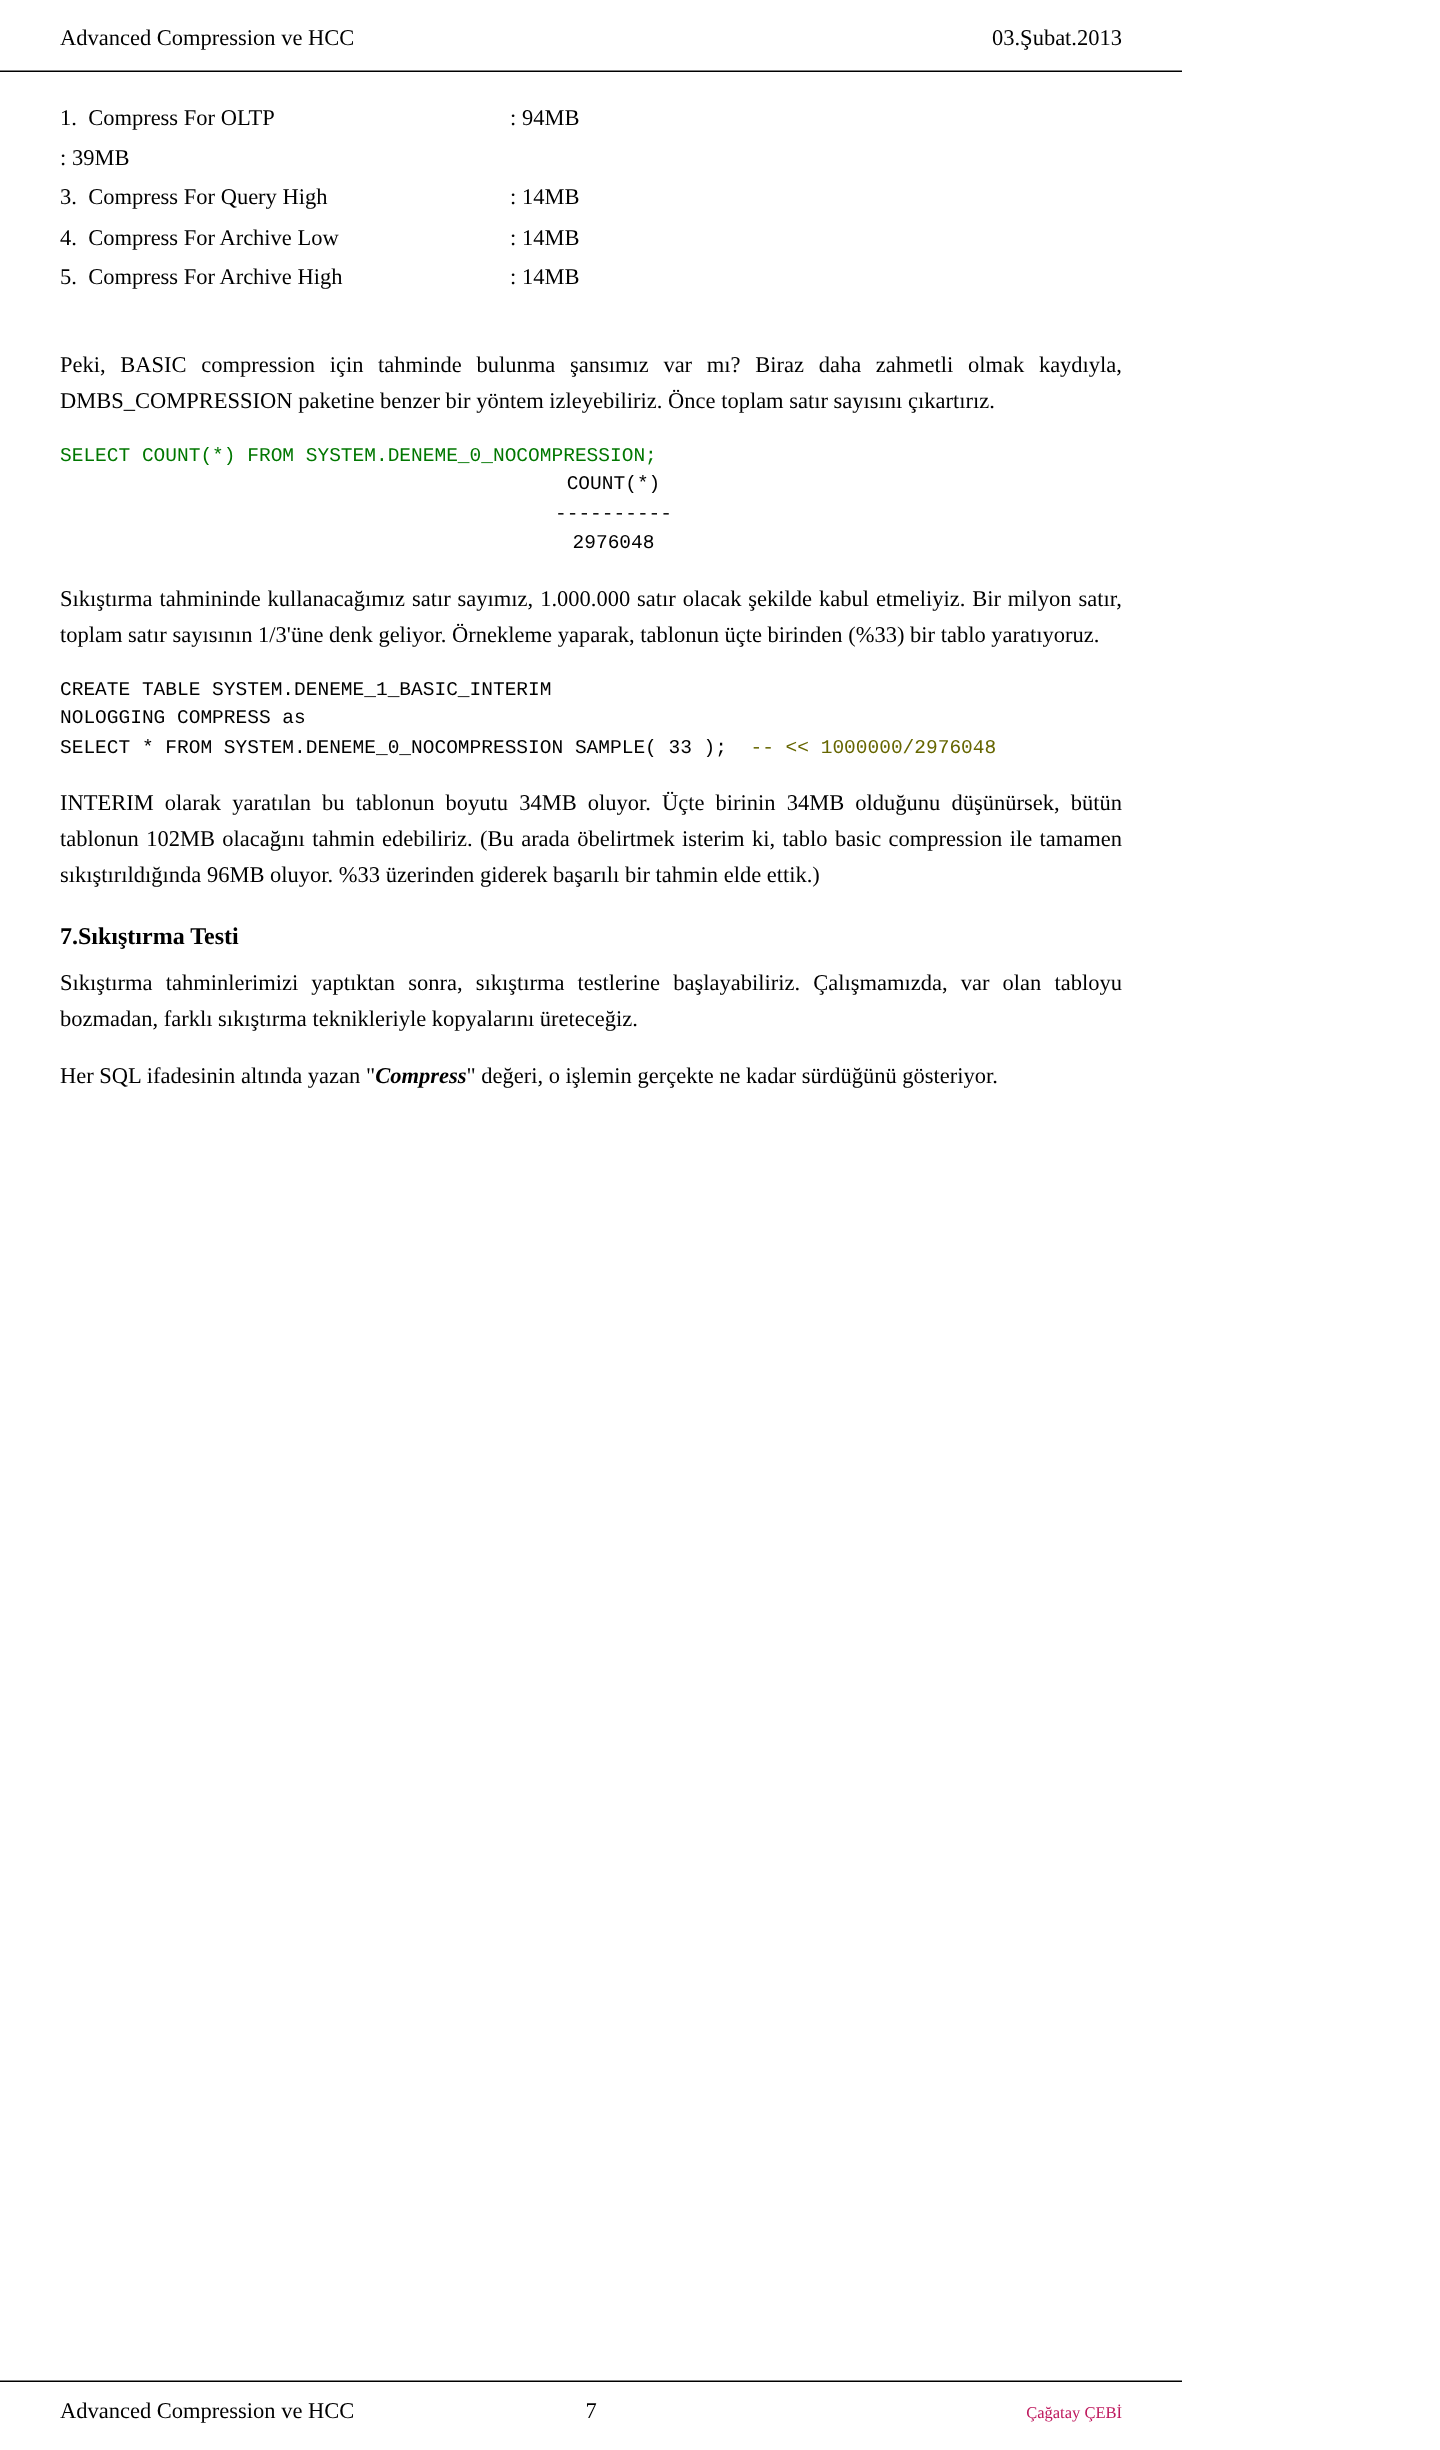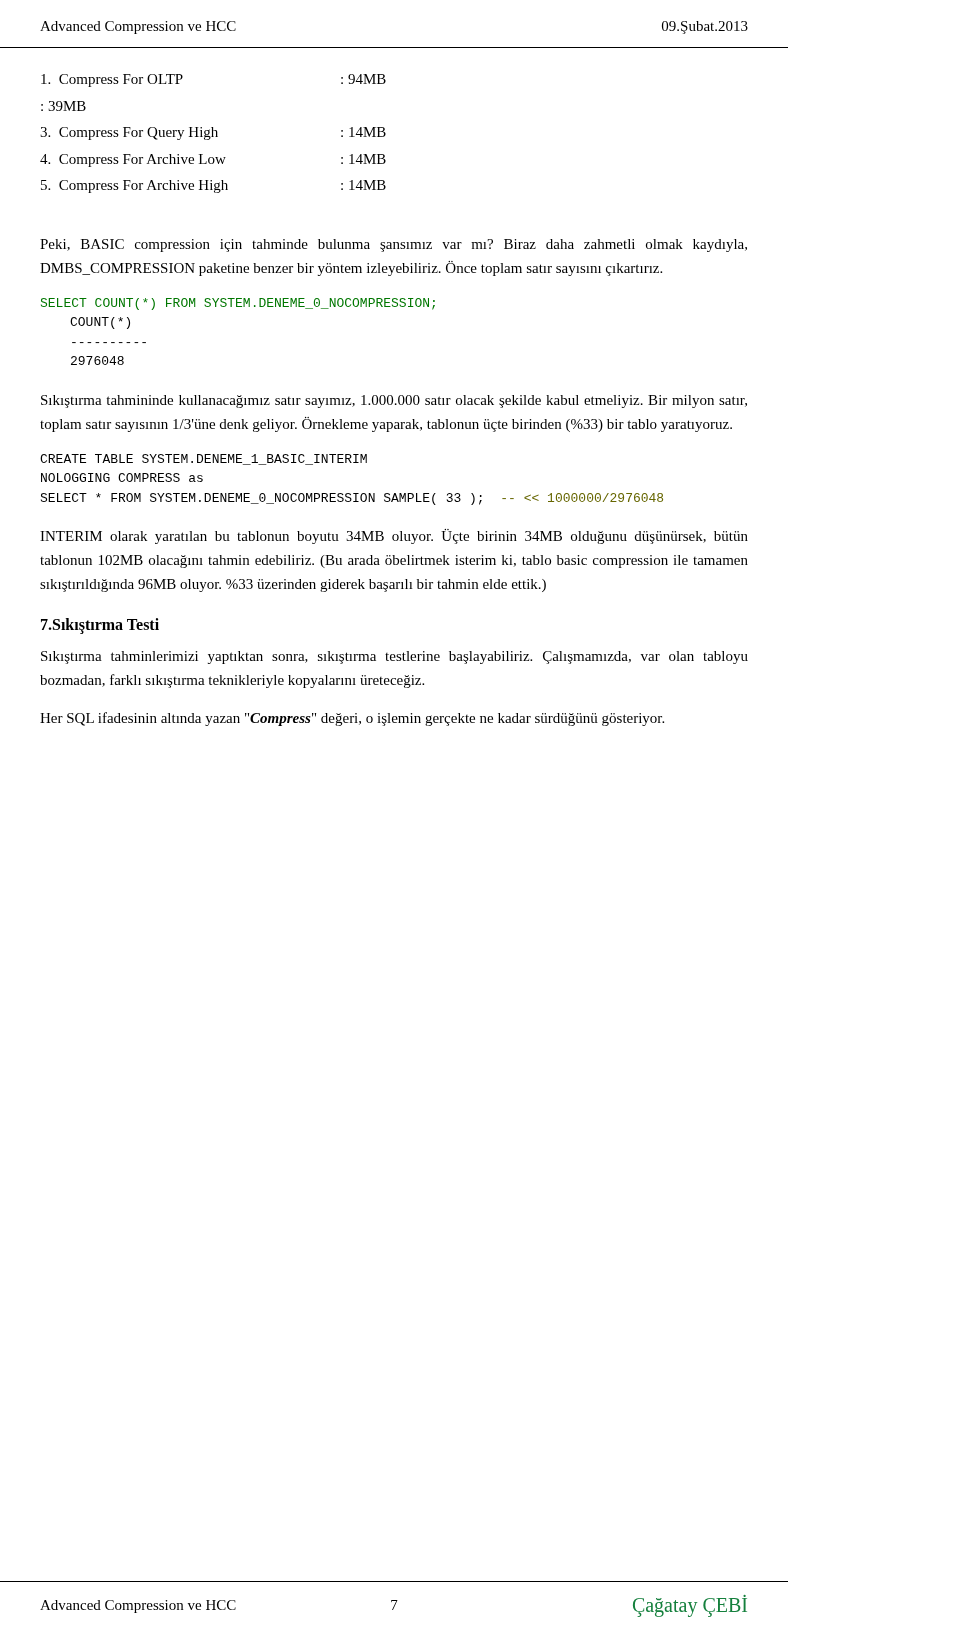--- a/index.html
+++ b/index.html
@@ -137,41 +137,42 @@
 
     .footer-center {
       font-size: 15px;
       color: #000;
       position: absolute;
       left: 50%;
       transform: translateX(-50%);
     }
 
     .footer-right {
-      font-size: 20px;
-      color: #15803d;
+      font-size: 11px;
+      color: #be185d;
     }
 
     .bold-italic {
       font-weight: bold;
       font-style: italic;
     }
 
     .indent {
       margin-left: 30px;
+      text-align: center;
     }
   </style>
 </head>
 <body>
 
 <div class="page">
 
   <div class="header">
     <span class="header-left">Advanced Compression ve HCC</span>
-    <span class="header-right">09.Şubat.2013</span>
+    <span class="header-right">03.Şubat.2013</span>
   </div>
 
   <div class="content">
 
     <div class="list-items">
       <div class="list-item">
         <span class="list-label"><span>1.</span>&nbsp;&nbsp;<span>Compress For OLTP</span></span>
         <span class="list-value">: 94MB</span>
       </div>
       <div class="list-item">

